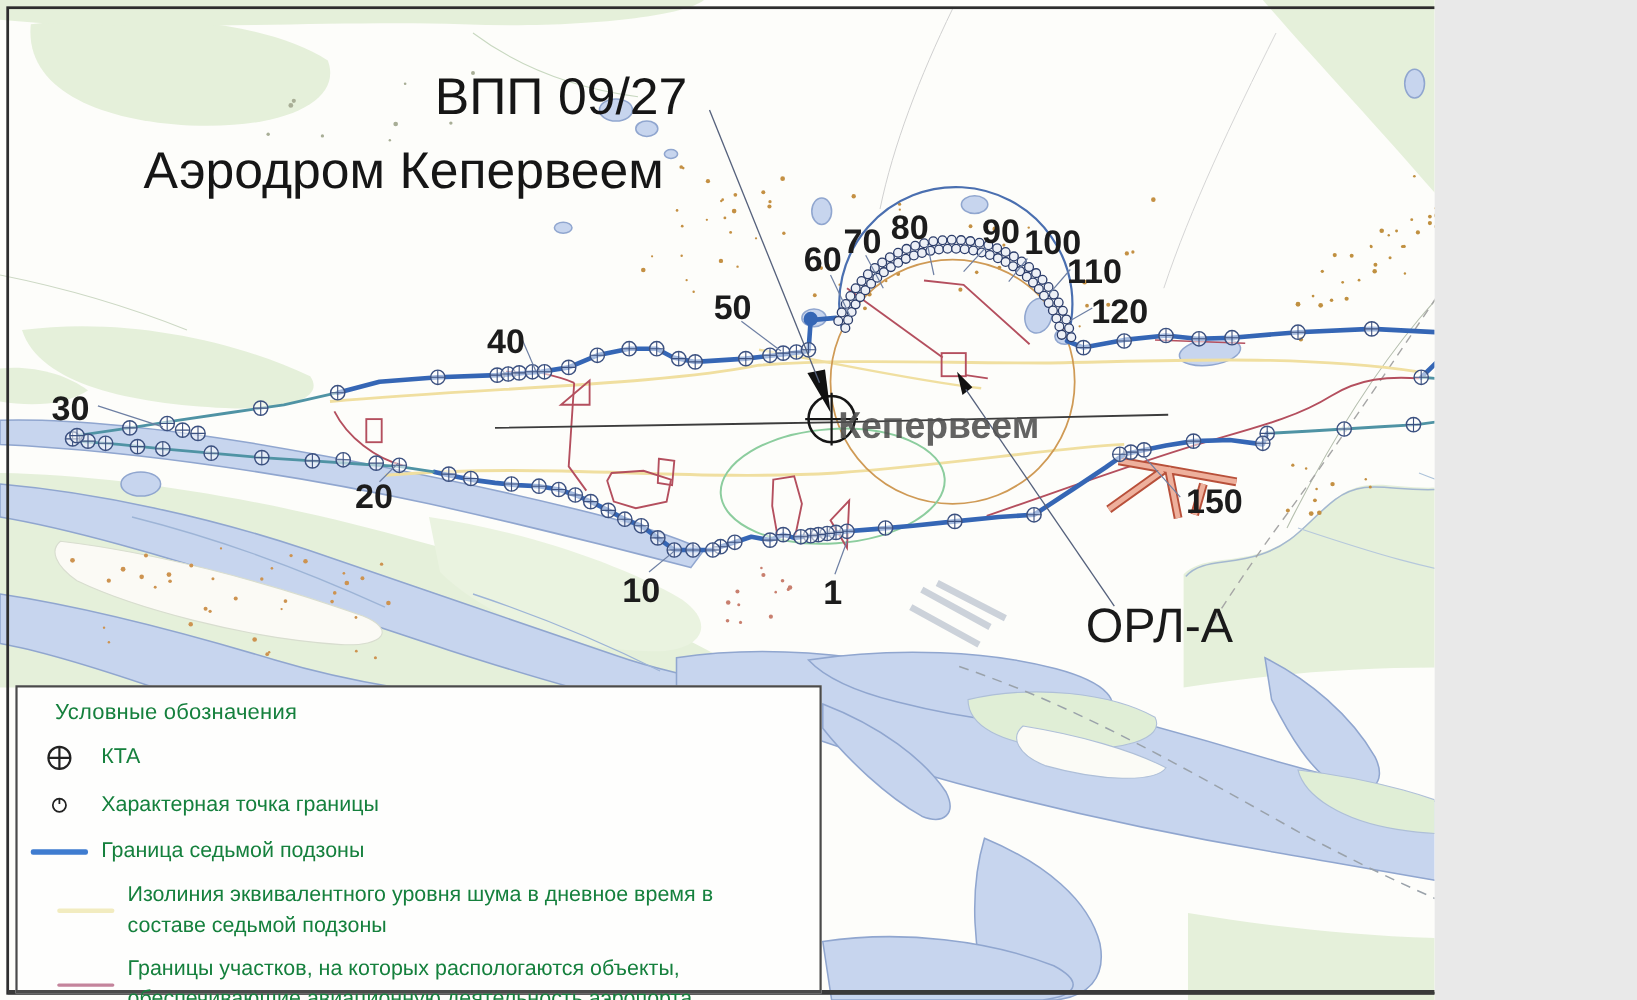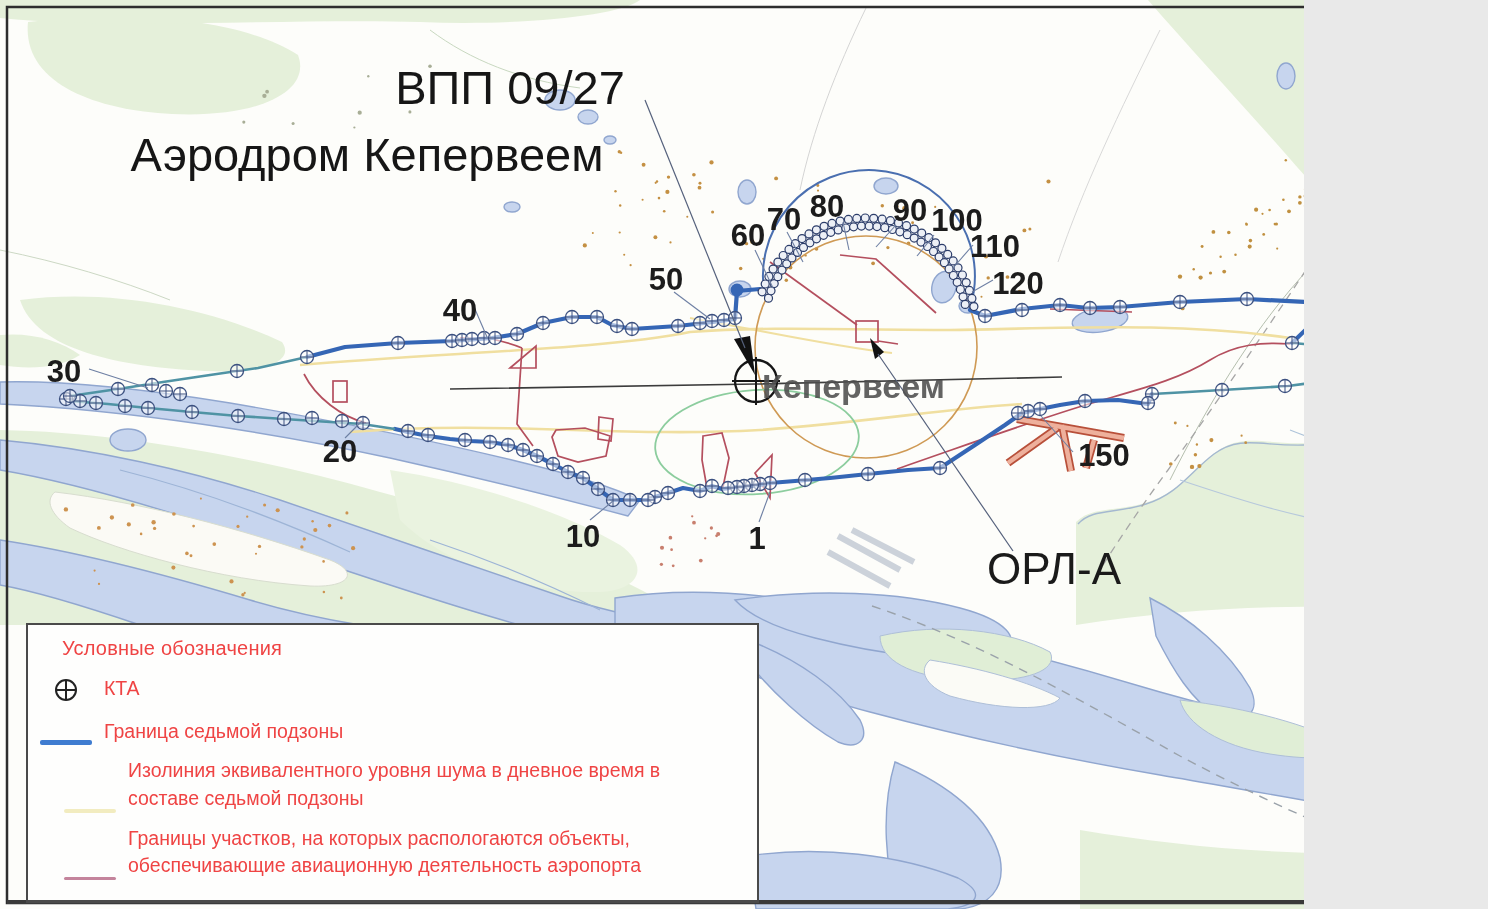--- a/index.html
+++ b/index.html
@@ -5,24 +5,24 @@
   html,body{margin:0;padding:0;background:#e9e9e9;}
   .page{position:relative;width:1304px;height:909px;background:#ffffff;overflow:hidden;
         font-family:"Liberation Sans",sans-serif;}
   svg.map{position:absolute;left:0;top:0;width:1488px;height:909px;display:block;}
   
   .num{font-family:"Liberation Sans",sans-serif;font-size:31px;font-weight:600;fill:#1c1c1c;text-anchor:middle;}
   .ttl{font-family:"Liberation Sans",sans-serif;font-size:47px;font-weight:400;fill:#161616;text-anchor:middle;}
   .orl{font-family:"Liberation Sans",sans-serif;font-size:44px;font-weight:400;fill:#1a1a1a;text-anchor:middle;}
   .apt{font-family:"Liberation Sans",sans-serif;font-size:34px;font-weight:700;fill:#4e4e4e;opacity:.88;}
   
-  .legend{position:absolute;left:26px;top:623px;width:733px;height:280px;box-sizing:border-box;
-          background:#fefefd;border:2px solid #4a4a4a;border-bottom-width:3px;color:#ef4444;z-index:5;}
+  .legend{position:absolute;left:14px;top:623px;width:733px;height:280px;box-sizing:border-box;
+          background:#fefefd;border:2px solid #4a4a4a;border-bottom-width:3px;color:#15803d;z-index:5;}
   .legend-title{margin:12px 0 0 34px;font-size:20px;letter-spacing:.2px;}
-  .legend-row{display:flex;align-items:flex-end;margin-top:15px;}
+  .legend-row{display:flex;align-items:center;margin-top:15px;}
   .legend-row.tight{margin-top:12px;padding-left:24px;}
   .sym{width:76px;min-width:76px;display:flex;justify-content:center;align-items:center;}
   .lab{font-size:19.5px;line-height:1.42;max-width:560px;}
   .swatch-line{display:block;border-radius:2px;}
   .sw-blue{width:52px;height:5px;background:#3f7cd0;}
   .sw-yellow{width:52px;height:4px;background:#f2ecc0;}
   .sw-pink{width:52px;height:3px;background:#c4849c;}
 </style>
 </head>
 <body>
@@ -824,20 +824,29 @@
   <div class="legend-row">
     <span class="sym">
       <svg width="26" height="26" viewBox="0 0 26 26">
             <circle cx="13" cy="13" r="10" fill="none" stroke="#222" stroke-width="2"></circle>
             <path d="M 13,3 L 13,23 M 3,13 L 23,13" stroke="#222" stroke-width="2"></path>
           </svg>
     </span>
     <span class="lab">КТА</span>
   </div>
 
+  <div class="legend-row">
+    <span class="sym">
+      <svg width="16" height="16" viewBox="0 0 16 16">
+            <circle cx="8" cy="8" r="6" fill="none" stroke="#222" stroke-width="1.6"></circle>
+            <path d="M 8,2 L 8,7" stroke="#222" stroke-width="1.6"></path>
+          </svg>
+    </span>
+    <span class="lab">Характерная точка границы</span>
+  </div>
 
   <div class="legend-row">
     <span class="sym">
           <span class="swatch-line sw-blue"></span>
         </span>
     <span class="lab">Граница седьмой подзоны</span>
   </div>
 
   <div class="legend-row tight">
     <span class="sym">

